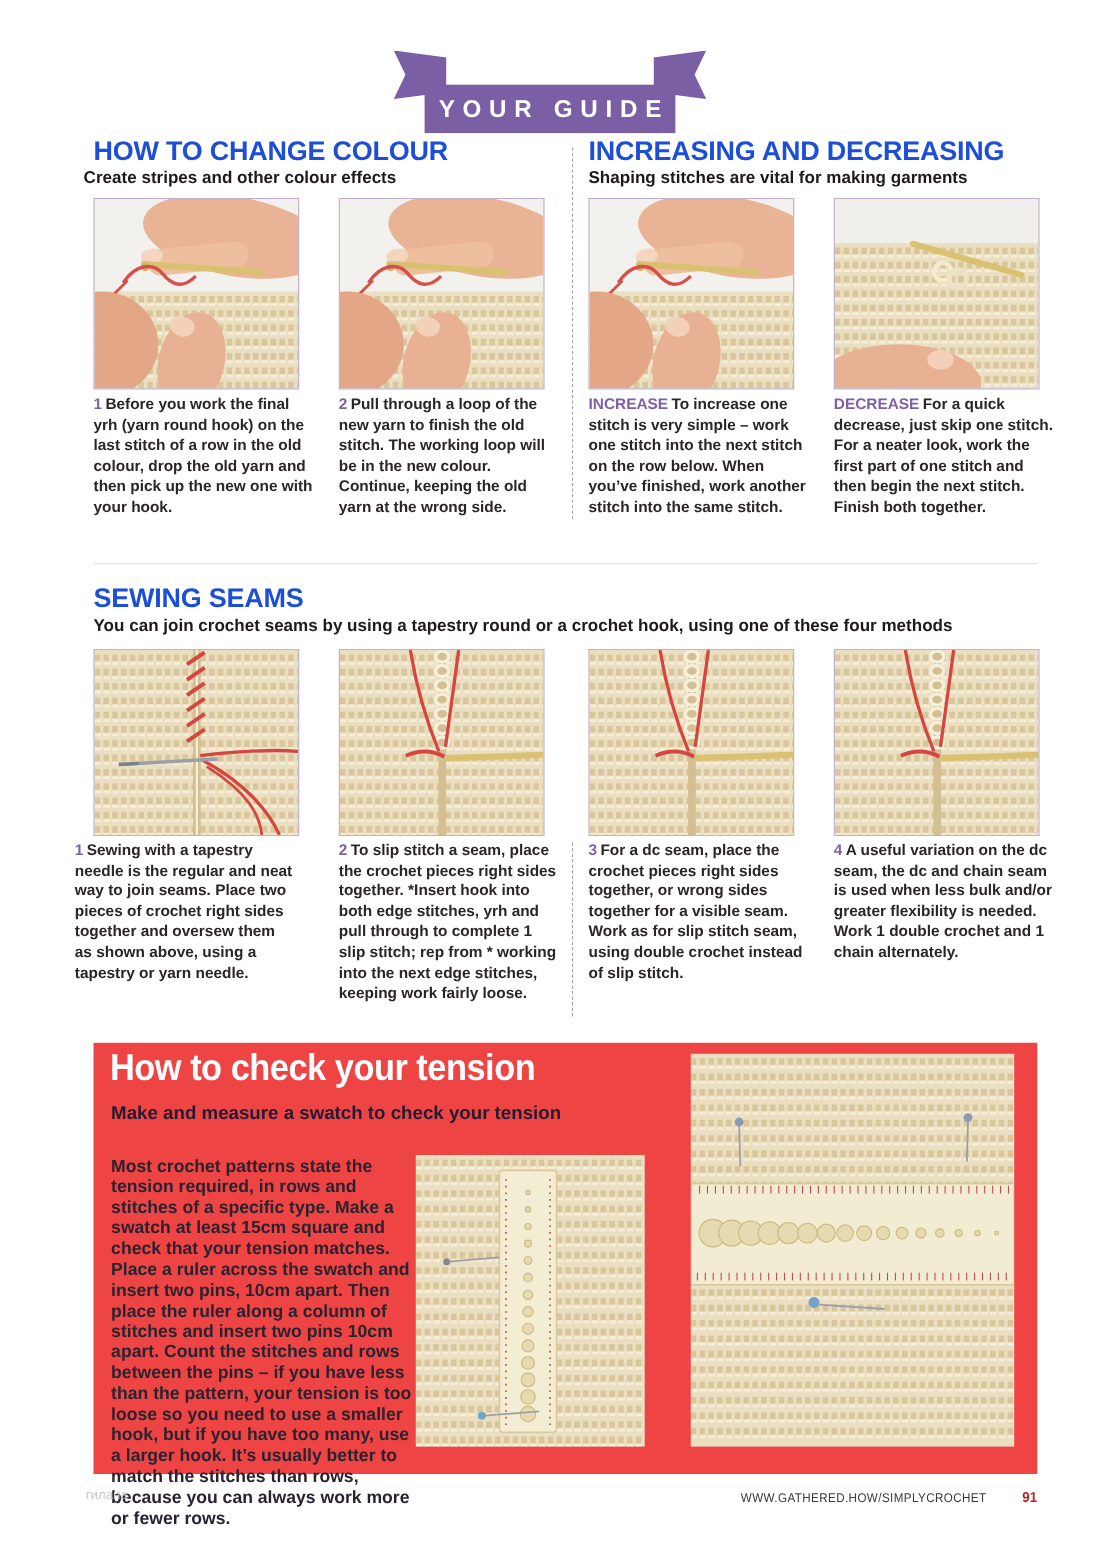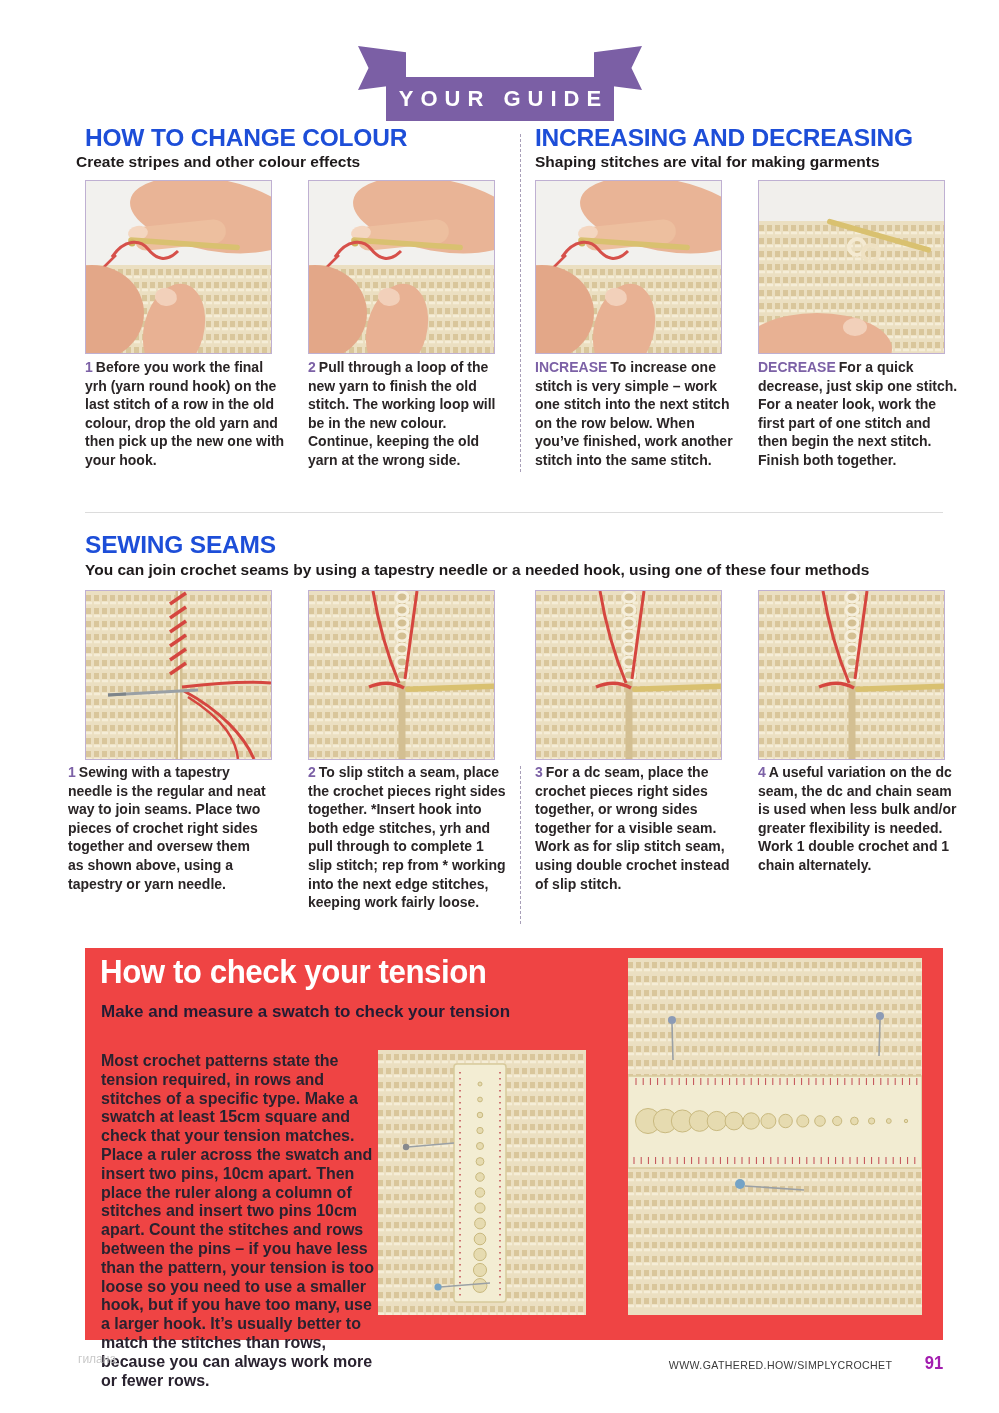--- a/index.html
+++ b/index.html
@@ -35,21 +35,21 @@
   .tension .t-title{position:absolute;left:15px;top:4px;margin:0;font-size:34px;font-weight:bold;color:#ffffff;
                     letter-spacing:-0.5px;transform:scaleX(0.92);transform-origin:left top;white-space:nowrap;}
   .tension .t-sub{position:absolute;left:16px;top:54px;margin:0;font-size:17px;font-weight:bold;color:#221c33;white-space:nowrap;}
   .tension .t-body{position:absolute;left:16px;top:104px;width:280px;margin:0;
                    font-size:16px;line-height:18.8px;font-weight:bold;color:#29222f;}
   .tension .photo{border:none;}
 
   .footer-left{position:absolute;left:78px;top:1352px;font-size:12px;color:#c9c9c9;}
   .footer-right{position:absolute;right:56px;top:1353px;font-size:11.5px;color:#3a3a3a;letter-spacing:0.4px;
                 transform:scaleX(0.92);transform-origin:right top;white-space:nowrap;}
-  .footer-right b{color:#a21caf;font-size:18px;letter-spacing:0;margin-left:32px;}
+  .footer-right b{color:#b91c1c;font-size:13px;letter-spacing:0;margin-left:32px;}
 </style>
 </head>
 <body>
 
 <div class="page">
 
   <div class="banner">
     <div class="tail tail-l"></div>
     <div class="tail tail-r"></div>
     <div class="fold fold-l"></div>
@@ -196,21 +196,21 @@
   <div class="caption" style="left:758px;top:358px;width:200px;">
     <p><span class="stepnum">DECREASE</span><span>For a quick decrease, just skip one stitch. For a neater look, work the first part of one stitch and then begin the next stitch. Finish both together.</span></p>
   </div>
   <div class="caption" style="left:535px;top:358px;width:200px;">
     <p><span class="stepnum">INCREASE</span><span>To increase one stitch is very simple – work one stitch into the next stitch on the row below. When you’ve finished, work another stitch into the same stitch.</span></p>
   </div>
 
   <div class="rule" style="left:85px;top:512px;width:858px;"></div>
 
   <h2 class="sec-title" style="left:85px;top:531px;">SEWING SEAMS</h2>
-  <p class="sec-sub" style="left:85px;top:561px;">You can join crochet seams by using a tapestry needle or a needed hook, using one of these four methods</p>
+  <p class="sec-sub" style="left:85px;top:561px;">You can join crochet seams by using a tapestry round or a crochet hook, using one of these four methods</p>
 
   <div class="photo" style="left:85px;top:590px;width:185px;height:168px;">
       <svg width="185" height="168" viewBox="0 0 185 168">
         <rect x="0" y="0" width="185" height="168" fill="#ebdfc1"></rect>
         <line x1="0" y1="7" x2="185" y2="7" stroke="#d9c69b" stroke-width="6" stroke-dasharray="5 3"></line>
         <line x1="0" y1="12" x2="185" y2="12" stroke="#f5edd7" stroke-width="2.5" stroke-dasharray="6 2"></line>
         <line x1="0" y1="20" x2="185" y2="20" stroke="#d9c69b" stroke-width="6" stroke-dasharray="5 3"></line>
         <line x1="0" y1="25" x2="185" y2="25" stroke="#f5edd7" stroke-width="2.5" stroke-dasharray="6 2"></line>
         <line x1="0" y1="33" x2="185" y2="33" stroke="#d9c69b" stroke-width="6" stroke-dasharray="5 3"></line>
         <line x1="0" y1="38" x2="185" y2="38" stroke="#f5edd7" stroke-width="2.5" stroke-dasharray="6 2"></line>

